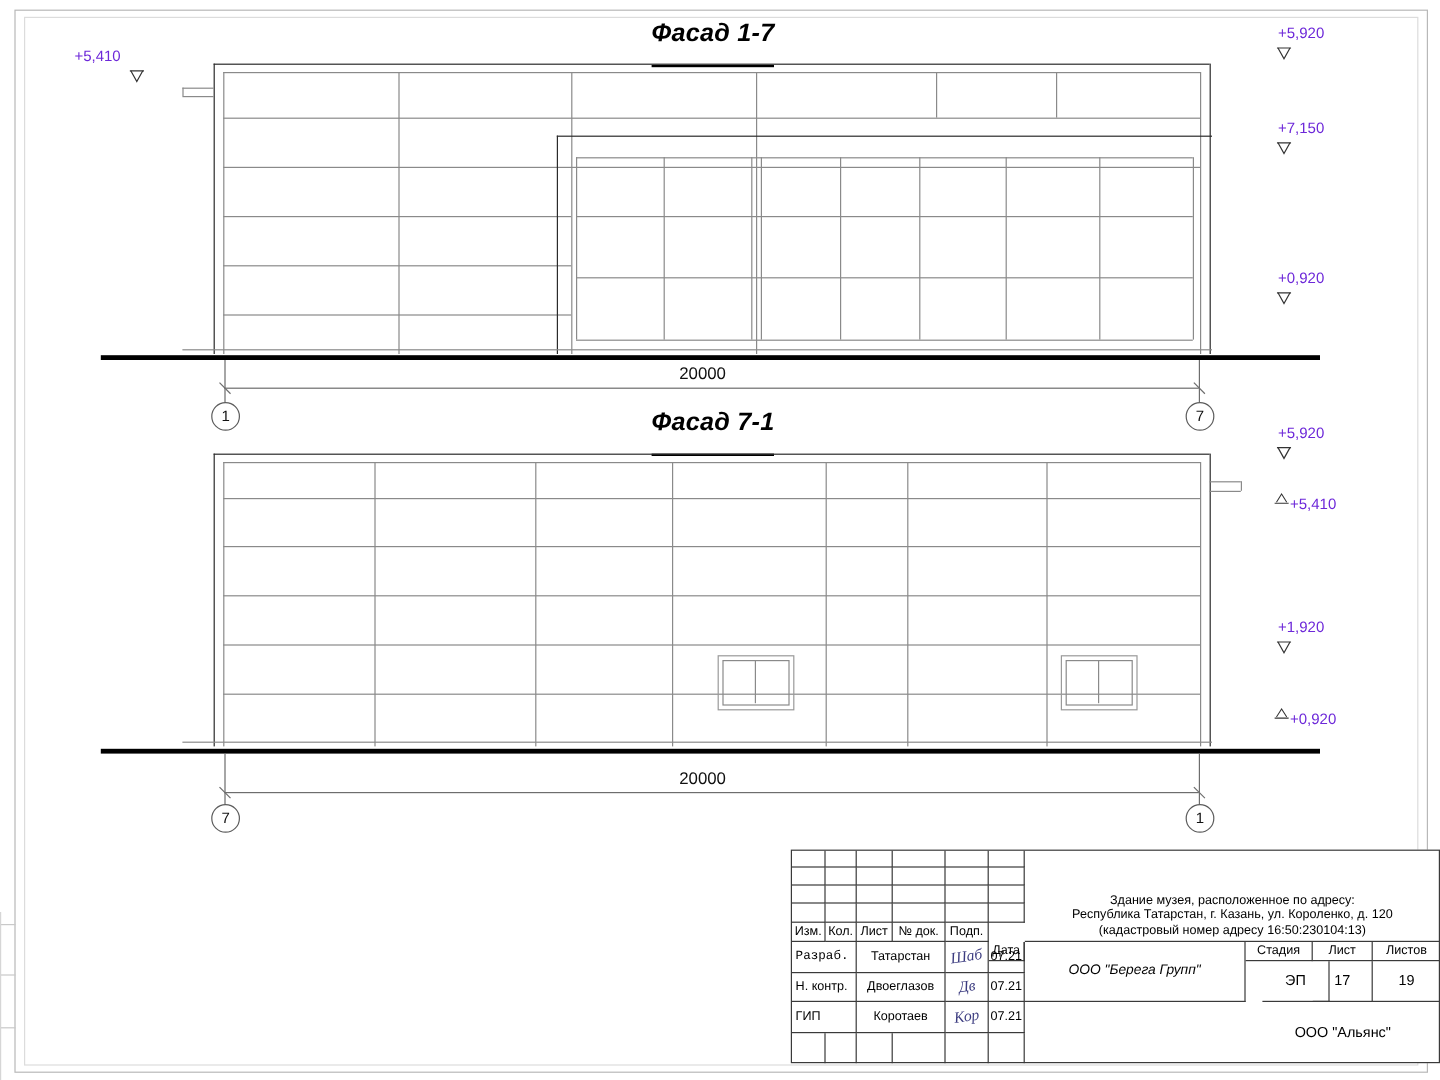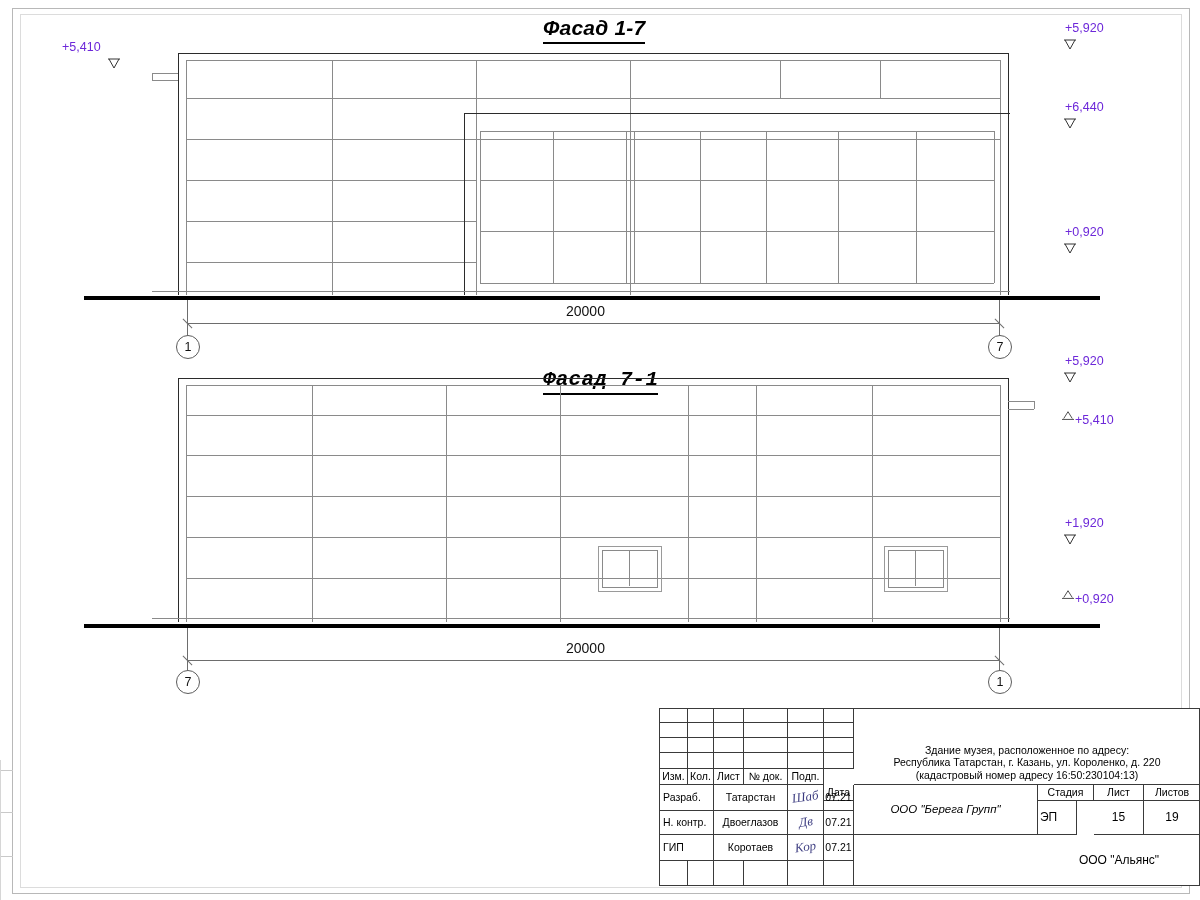--- a/index.html
+++ b/index.html
@@ -50,21 +50,21 @@
   }
 
   
   .view-title {
     position: absolute;
     font-size: 21px;
     font-style: italic;
     font-weight: bold;
     letter-spacing: .2px;
     border-bottom: 2px solid #000;
-    padding-bottom: 2px;
+    padding-bottom: 14px;
     white-space: nowrap;
   }
 
   
   .lvl {
     position: absolute;
     font-size: 12.5px;
     white-space: nowrap;
     color: #6d28d9;
   }
@@ -228,34 +228,34 @@
       <path d="M1 1 L6 10 L11 1" fill="none" stroke="#333" stroke-width="1"></path>
       <path d="M0 1 L12 1" stroke="#333" stroke-width="1"></path>
     </svg>
 
     <div class="lvl" style="left:1065px; top:21px;">+5,920</div>
     <svg class="lvl-arrow" style="left:1064px; top:39px;" viewBox="0 0 12 12">
       <path d="M1 1 L6 10 L11 1" fill="none" stroke="#333" stroke-width="1"></path>
       <path d="M0 1 L12 1" stroke="#333" stroke-width="1"></path>
     </svg>
 
-    <div class="lvl" style="left:1065px; top:100px;">+6,440</div>
+    <div class="lvl" style="left:1065px; top:100px;">+7,150</div>
     <svg class="lvl-arrow" style="left:1064px; top:118px;" viewBox="0 0 12 12">
       <path d="M1 1 L6 10 L11 1" fill="none" stroke="#333" stroke-width="1"></path>
       <path d="M0 1 L12 1" stroke="#333" stroke-width="1"></path>
     </svg>
 
     <div class="lvl" style="left:1065px; top:225px;">+0,920</div>
     <svg class="lvl-arrow" style="left:1064px; top:243px;" viewBox="0 0 12 12">
       <path d="M1 1 L6 10 L11 1" fill="none" stroke="#333" stroke-width="1"></path>
       <path d="M0 1 L12 1" stroke="#333" stroke-width="1"></path>
     </svg>
   </div>
 
-  <div class="view-title" style="left:543px; top:368px;font-family:Liberation Mono, monospace;">Фасад 7-1</div>
+  <div class="view-title" style="left:543px; top:340px;">Фасад 7-1</div>
 
   <div>
 
     <div class="hline" style="left:178px; top:378px; width:830px;"></div>
     <div class="hline thin" style="left:186px; top:385px; width:814px;"></div>
     <div class="vline" style="left:178px; top:378px; height:244px;"></div>
     <div class="vline" style="left:1008px; top:378px; height:244px;"></div>
     <div class="vline thin" style="left:186px; top:385px; height:237px;"></div>
     <div class="vline thin" style="left:1000px; top:385px; height:237px;"></div>
 
@@ -353,21 +353,21 @@
     <div class="cell" style="left:128px; top:44px; width:36px; height:16px;"></div>
     <div class="cell" style="left:164px; top:44px; width:30px; height:16px;"></div>
 
     <div class="cell" style="left:0px;   top:60px; width:28px; height:16px;">Изм.</div>
     <div class="cell" style="left:28px;  top:60px; width:26px; height:16px;">Кол.</div>
     <div class="cell" style="left:54px;  top:60px; width:30px; height:16px;">Лист</div>
     <div class="cell" style="left:84px;  top:60px; width:44px; height:16px;">№ док.</div>
     <div class="cell" style="left:128px; top:60px; width:36px; height:16px;">Подп.</div>
     <div class="cell" style="left:164px; top:76px; width:30px; height:16px;">Дата</div>
 
-    <div class="cell left" style="left:0px;   top:76px; width:54px; height:26px;">Разраб.</div>
+    <div class="cell left" style="left:0px;   top:76px; width:54px; height:26px;font-family:Liberation Mono, monospace;">Разраб.</div>
     <div class="cell" style="left:54px;  top:76px; width:74px; height:26px;">Татарстан</div>
     <div class="cell" style="left:128px; top:76px; width:36px; height:26px;">
         <span class="sig">Шаб</span>
       </div>
     <div class="cell" style="left:164px; top:76px; width:30px; height:26px;">07.21</div>
 
     <div class="cell left" style="left:0px;   top:102px; width:54px; height:24px;">Н. контр.</div>
     <div class="cell" style="left:54px;  top:102px; width:74px; height:24px;text-align:center;">Двоеглазов</div>
     <div class="cell" style="left:128px; top:102px; width:36px; height:24px;">
         <span class="sig">Дв</span>
@@ -384,29 +384,29 @@
     <div class="cell" style="left:0px;   top:152px; width:28px; height:25px; border-bottom:none;"></div>
     <div class="cell" style="left:28px;  top:152px; width:26px; height:25px; border-bottom:none;"></div>
     <div class="cell" style="left:54px;  top:152px; width:30px; height:25px; border-bottom:none;"></div>
     <div class="cell" style="left:84px;  top:152px; width:44px; height:25px; border-bottom:none;"></div>
     <div class="cell" style="left:128px; top:152px; width:36px; height:25px; border-bottom:none;"></div>
     <div class="cell" style="left:164px; top:152px; width:30px; height:25px; border-bottom:none;"></div>
 
 
     <div class="cell nb-r" style="left:194px; top:32px; width:346px; height:44px; flex-direction:column; justify-content:center;">
       <div>Здание музея, расположенное по адресу:</div>
-      <div>Республика Татарстан, г. Казань, ул. Короленко, д. 220</div>
+      <div>Республика Татарстан, г. Казань, ул. Короленко, д. 120</div>
       <div>(кадастровый номер адресу 16:50:230104:13)</div>
     </div>
 
     <div class="cell" style="left:378px; top:76px; width:56px; height:16px;">Стадия</div>
     <div class="cell" style="left:434px; top:76px; width:50px; height:16px;">Лист</div>
     <div class="cell nb-r" style="left:484px; top:76px; width:56px; height:16px;">Листов</div>
 
     <div class="cell ital" style="left:194px; top:76px; width:184px; height:50px;">ООО "Берега Групп"</div>
-    <div class="cell mid" style="left:361px; top:92px; width:56px; height:34px;">ЭП</div>
-    <div class="cell mid" style="left:434px; top:92px; width:50px; height:34px;">15</div>
+    <div class="cell mid" style="left:392px; top:92px; width:56px; height:34px;">ЭП</div>
+    <div class="cell mid" style="left:434px; top:92px; width:50px; height:34px;">17</div>
     <div class="cell mid nb-r" style="left:484px; top:92px; width:56px; height:34px;">19</div>
 
     <div class="cell mid nb-r nb-b" style="left:378px; top:126px; width:162px; height:51px;">ООО "Альянс"</div>
   </div>
 
 </div>
 
 </body></html>

